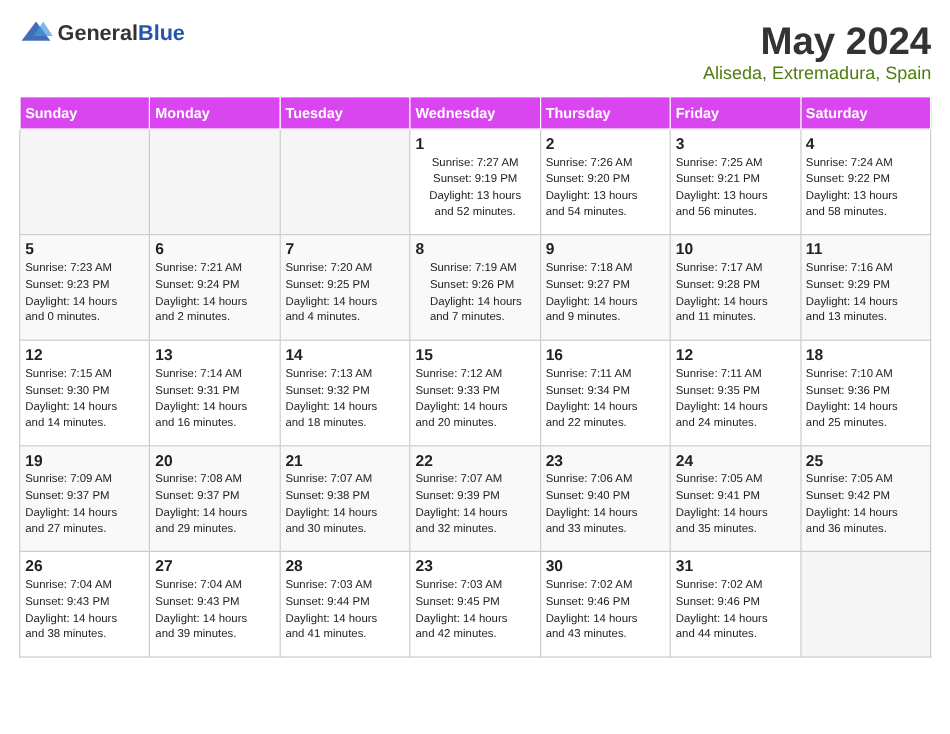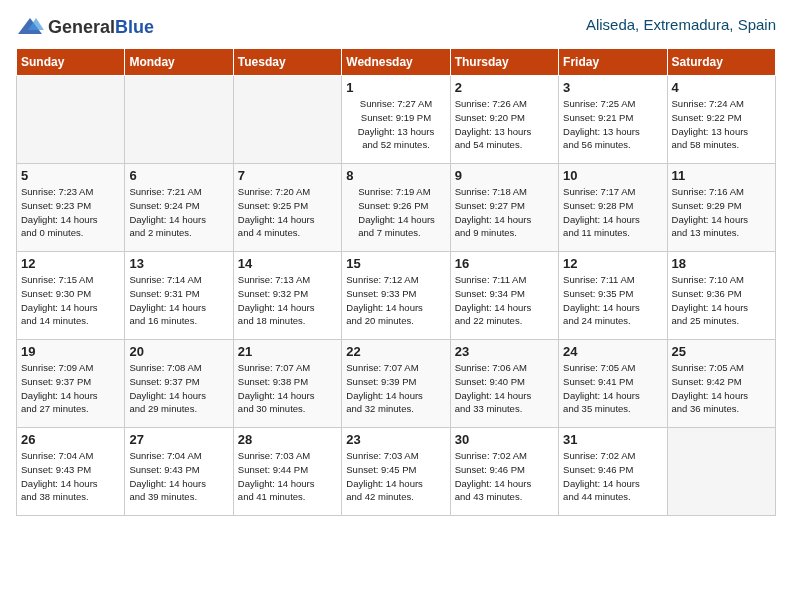--- a/index.html
+++ b/index.html
@@ -39,29 +39,29 @@
     .title-block {
       text-align: right;
     }
     .month-title {
       font-size: 32px;
       font-weight: bold;
       color: #333;
     }
     .location-title {
       font-size: 15px;
-      color: #0c4a6e;
+      color: #4d7c0f;
     }
     table {
       width: 100%;
       border-collapse: collapse;
       table-layout: fixed;
     }
     th {
-      background-color: #c2410c;
+      background-color: #d946ef;
       color: #fff;
       font-size: 12px;
       font-weight: bold;
       padding: 6px 4px;
       text-align: left;
       border: 1px solid #fff;
     }
     td {
       border: 1px solid #ccc;
       vertical-align: top;
@@ -97,20 +97,21 @@
   <div class="logo">
     <svg class="logo-icon" viewBox="0 0 28 22" xmlns="http://www.w3.org/2000/svg">
       <polygon points="14,2 26,18 2,18" fill="#2255aa" opacity="0.85"></polygon>
       <polygon points="20,2 28,14 12,14" fill="#4499dd" opacity="0.7"></polygon>
     </svg>
     <div>
       <span class="logo-text-general">General</span><span class="logo-text-blue">Blue</span>
     </div>
   </div>
   <div class="title-block">
+    <div class="month-title">May 2024</div>
     <div class="location-title">Aliseda, Extremadura, Spain</div>
   </div>
 </div>
 
 <table>
   <thead>
     <tr id="dow-row">
         <th>Sunday</th>
         <th>Monday</th>
         <th>Tuesday</th>

